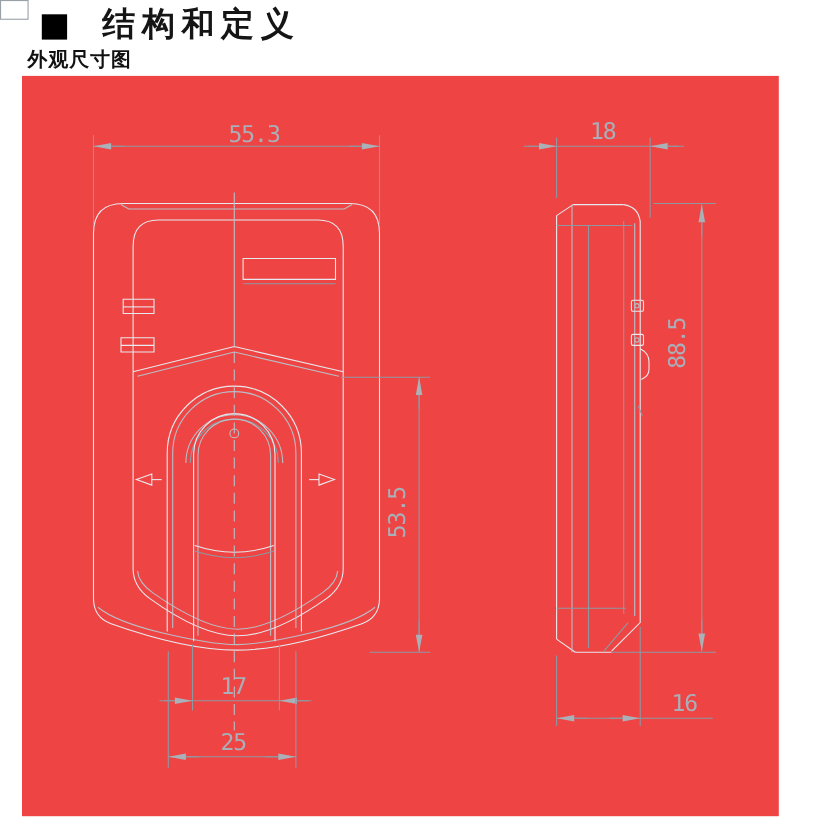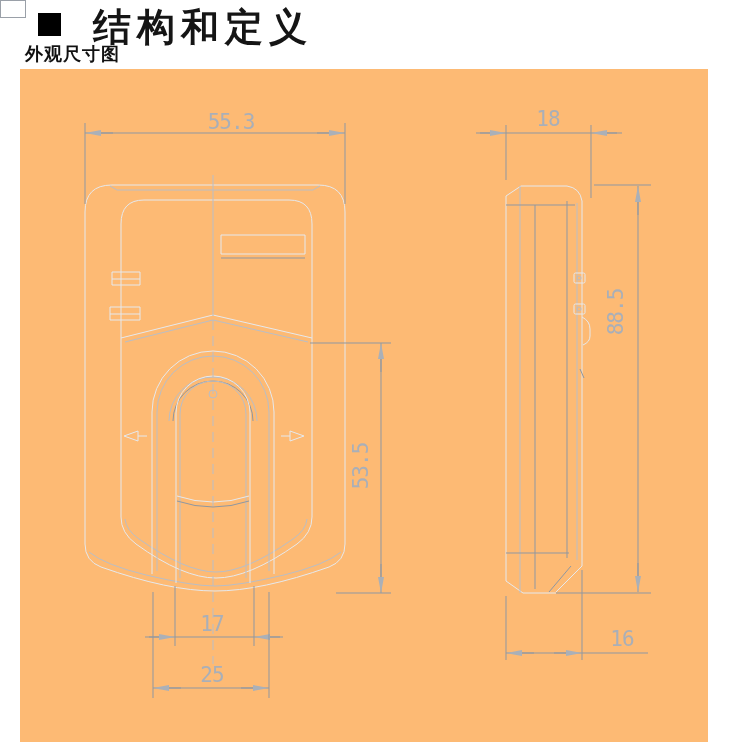--- a/index.html
+++ b/index.html
@@ -1,24 +1,24 @@
 <!DOCTYPE html>
 <html><head>
 <meta charset="utf-8">
 <style>
   html,body{margin:0;padding:0;background:#ffffff;width:750px;height:750px;overflow:hidden;
     font-family:"Liberation Serif", serif;}
   .stage{position:relative;width:750px;height:750px;}
   .corner-box{position:absolute;left:0;top:0;width:24px;height:16px;border:1px solid #9aa0a8;background:#fff;}
   .bullet{position:absolute;left:38px;top:13px;width:23px;height:23px;background:#000;}
-  .title{position:absolute;left:93px;top:2px;font-size:38px;font-weight:bold;color:#151515;
+  .title{position:absolute;left:93px;top:2px;font-size:30px;font-weight:bold;color:#151515;
     letter-spacing:6px;font-family:"Liberation Serif",serif;white-space:nowrap;}
   .subtitle{position:absolute;left:25px;top:42px;font-size:18px;font-weight:bold;
     color:#111;letter-spacing:1px;font-family:"Liberation Serif",serif;white-space:nowrap;}
-  .canvas{position:absolute;left:20px;top:69px;width:688px;height:673px;background:#fdba74;}
+  .canvas{position:absolute;left:20px;top:69px;width:688px;height:673px;background:#ef4444;}
   svg .ln{fill:none;stroke-width:1;}
   svg .bright{stroke:#e6e9ed;}
   svg .mid{stroke:#b9bec6;}
   svg .dim{stroke:#8f97a1;}
   svg .arr{fill:#aab0b8;stroke:none;}
   svg text{fill:#a9afb8;font-family:"DejaVu Sans Mono",monospace;font-size:21px;letter-spacing:-1px;}
   svg .dash{stroke-dasharray:10 6;}
 </style>
 </head>
 <body>

